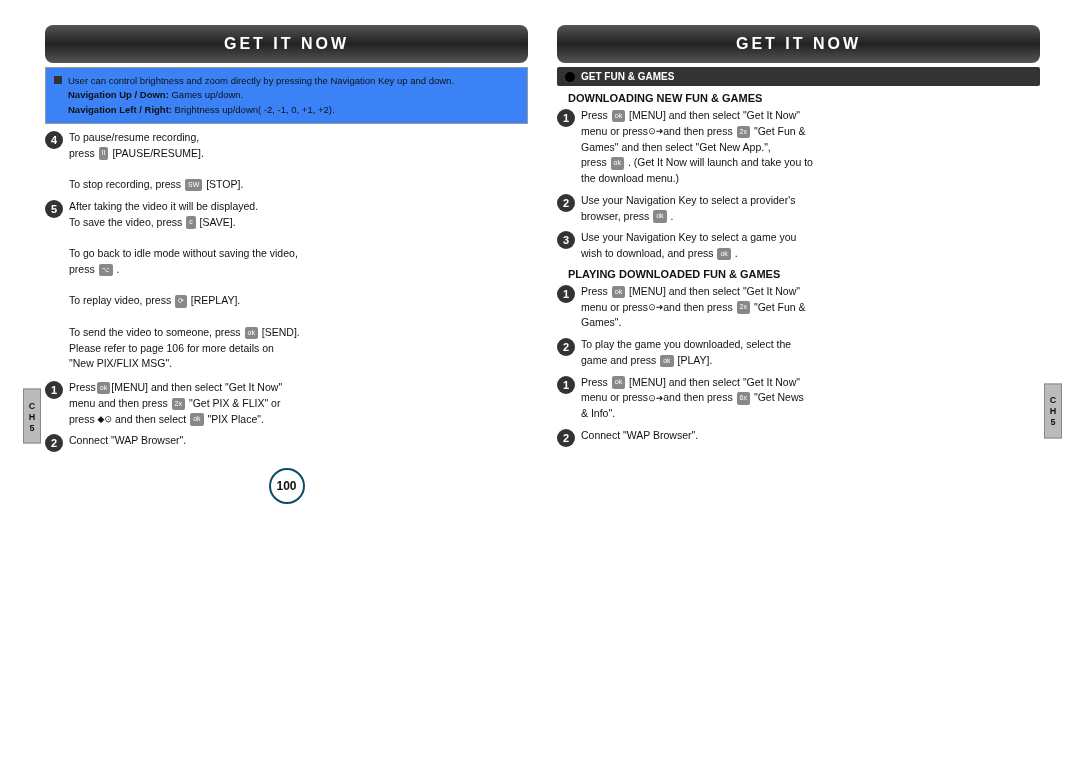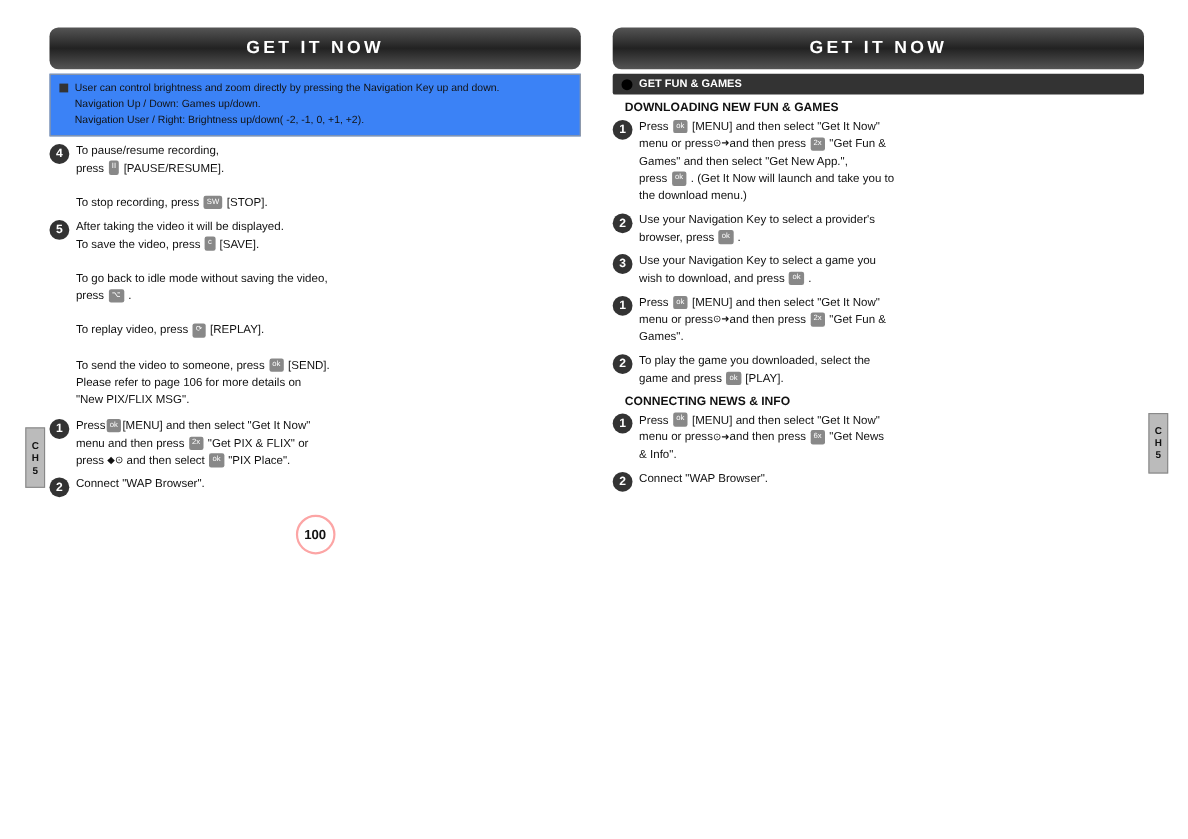--- a/index.html
+++ b/index.html
@@ -40,21 +40,21 @@
       gap: 6px;
     }
     .info-box .bullet-square {
       width: 8px;
       height: 8px;
       background: #333;
       flex-shrink: 0;
       margin-top: 2px;
     }
     .info-box .nav-label {
-      font-weight: normal;
+      font-weight: bold;
     }
     .step {
       display: flex;
       gap: 6px;
       margin-bottom: 6px;
       align-items: flex-start;
     }
     .step-number {
       background: #333;
       color: #fff;
@@ -104,21 +104,21 @@
       margin-top: auto;
       padding-top: 10px;
     }
     .page-num-circle {
       display: inline-flex;
       align-items: center;
       justify-content: center;
       width: 36px;
       height: 36px;
       border-radius: 50%;
-      border: 2px solid #fca5a5;
+      border: 2px solid #0c4a6e;
       font-size: 12px;
       font-weight: bold;
     }
     .ch-tab-left {
       position: absolute;
       left: -22px;
       top: 50%;
       transform: translateY(-50%);
       background: #bbb;
       border: 1px solid #888;
@@ -189,21 +189,21 @@
 
     <div class="section-header">GET IT NOW</div>
 
     <div class="info-box">
       <div class="bullet">
         <div class="bullet-square"></div>
         <div>
           <span>User can control brightness and zoom directly by pressing the Navigation Key up and down.</span><br>
           <span class="nav-label">Navigation Up / Down:</span>
           <span>Games up/down.</span><br>
-          <span class="nav-label">Navigation User / Right:</span>
+          <span class="nav-label">Navigation Left / Right:</span>
           <span>Brightness up/down( -2, -1, 0, +1, +2).</span>
         </div>
       </div>
     </div>
 
     <div class="step">
       <div class="step-number">4</div>
       <div class="step-content">
         To pause/resume recording,<br>
         press <span class="btn-icon">II</span> [PAUSE/RESUME].<br><br>
@@ -287,20 +287,21 @@
     </div>
 
     <div class="step">
       <div class="step-number">3</div>
       <div class="step-content">
         Use your Navigation Key to select a game you<br>
         wish to download, and press <span class="btn-icon">ok</span> .
       </div>
     </div>
 
+    <div class="subsection-title">PLAYING DOWNLOADED FUN &amp; GAMES</div>
 
     <div class="step">
       <div class="step-number">1</div>
       <div class="step-content">
         Press <span class="btn-icon">ok</span> [MENU] and then select "Get It Now"<br>
         menu or press<span class="nav-icon">⊙➜</span>and then press <span class="btn-icon">2x</span> "Get Fun &amp;<br>
         Games".
       </div>
     </div>
 
@@ -313,21 +314,20 @@
     </div>
 
     <div style="position:relative; margin-top: 6px;">
       <div class="ch-tab-right">
         <span>C</span>
         <span>H</span>
         <span>5</span>
       </div>
 
 
-      <div class="subsection-title">CONNECTING NEWS &amp; INFO</div>
 
       <div class="step">
         <div class="step-number">1</div>
         <div class="step-content">
           Press <span class="btn-icon">ok</span> [MENU] and then select "Get It Now"<br>
           menu or press<span class="nav-icon">⊙➜</span>and then press <span class="btn-icon">6x</span> "Get News<br>
           &amp; Info".
         </div>
       </div>
 

